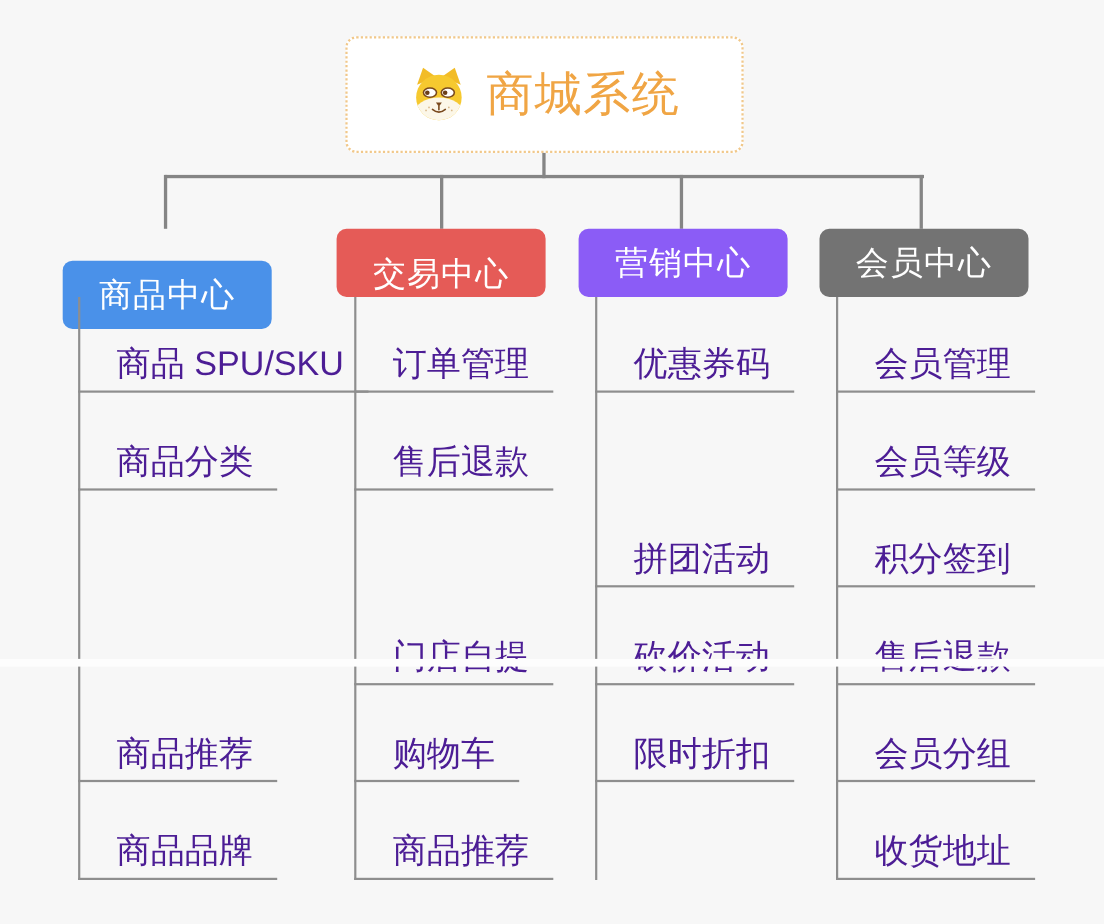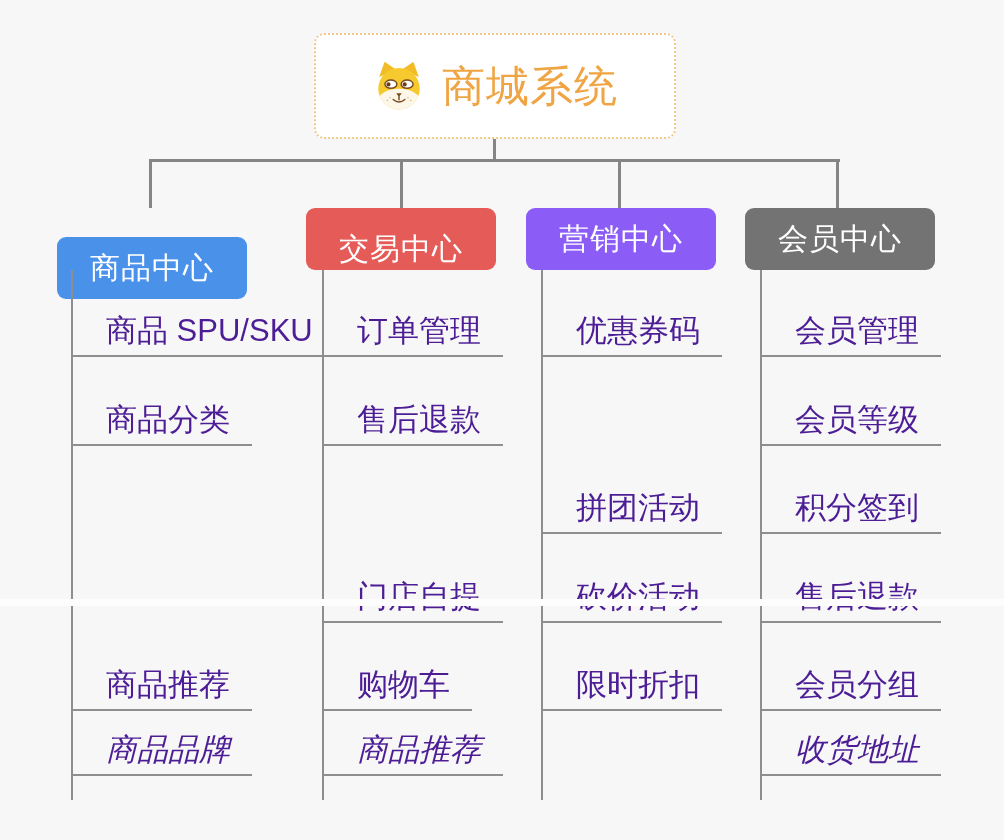--- a/index.html
+++ b/index.html
@@ -68,21 +68,21 @@
   }
   .item.c0 { left: 71px;  }
   .item.c1 { left: 322px; }
   .item.c2 { left: 541px; }
   .item.c3 { left: 760px; }
   .item.i0 { top: 314px; }
   .item.i1 { top: 403px; }
   .item.i2 { top: 491px; }
   .item.i3 { top: 580px; }
   .item.i4 { top: 668px; }
-  .item.i5 { top: 733px; font-style: italic; }
+  .item.i5 { top: 757px; }
 
   .bottom-edge {
     position: absolute; left: 0; bottom: 0; width: 1004px; height: 7px;
     background: #fdfdfd;
   }
 </style>
 </head>
 <body>
 
 <div class="canvas">

